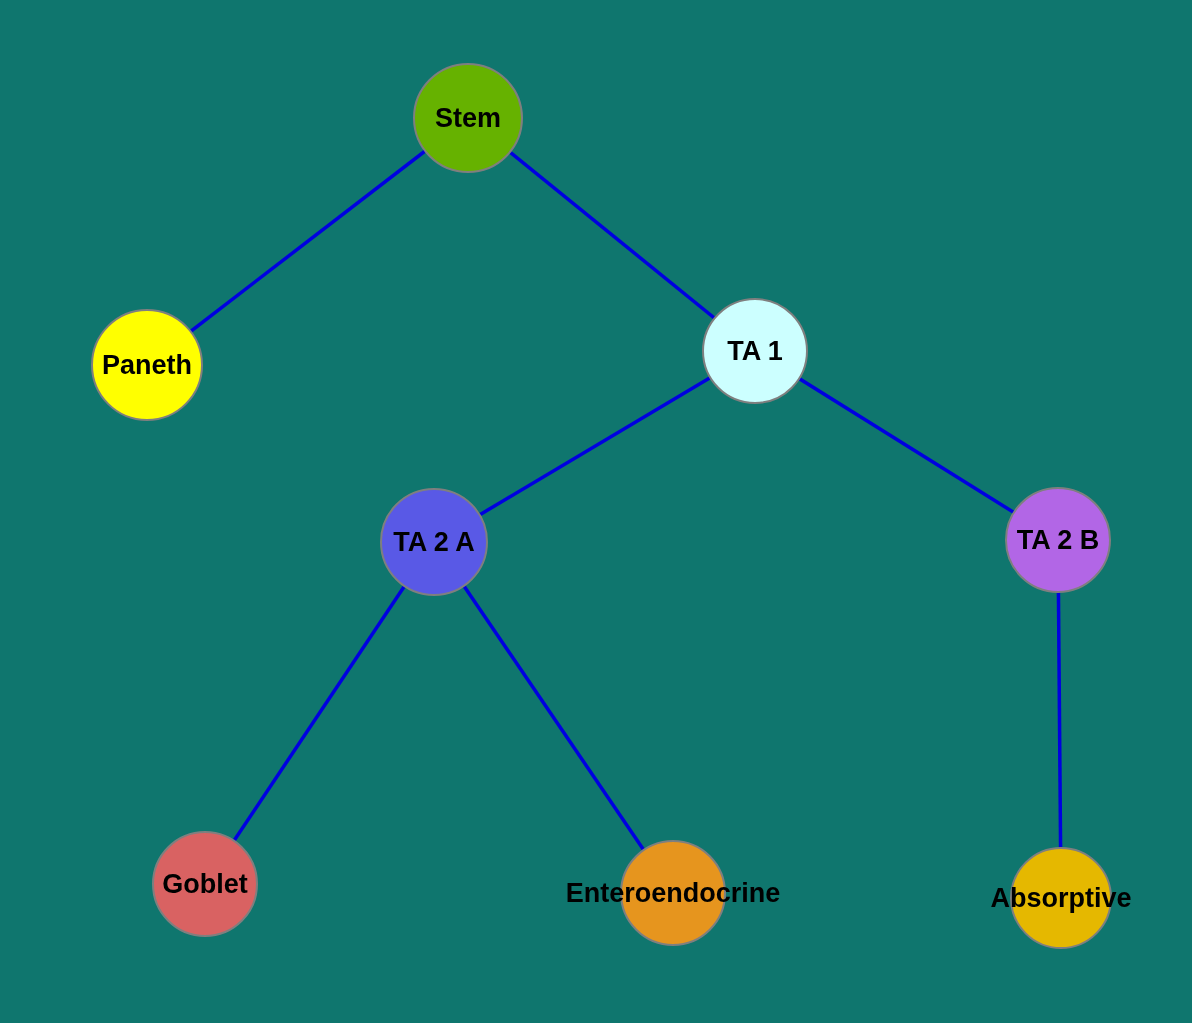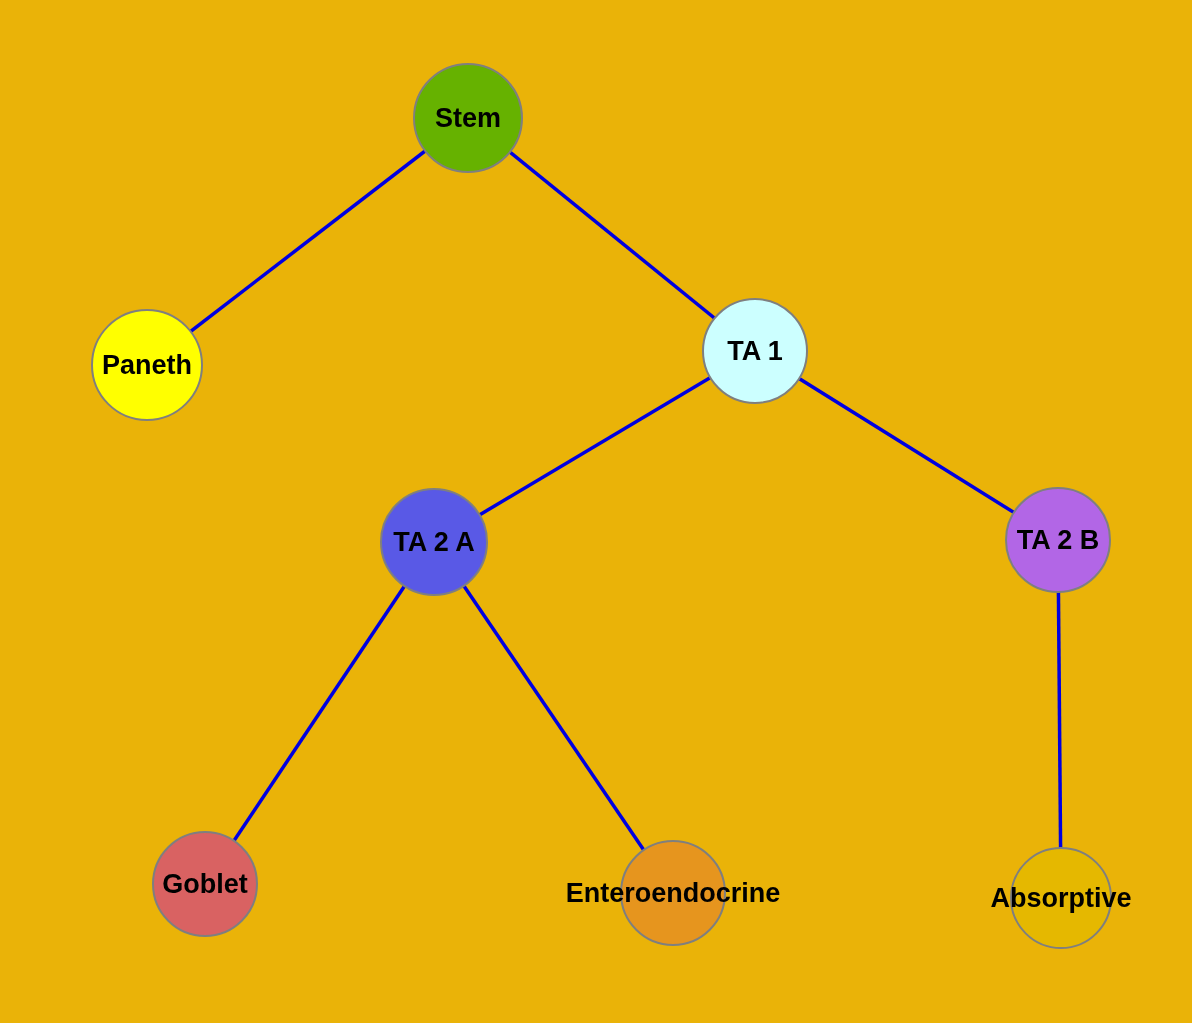--- a/index.html
+++ b/index.html
@@ -24,21 +24,21 @@
     font-family: "Liberation Sans", "DejaVu Sans", sans-serif;
     font-weight: bold;
     font-size: 27px;
     fill: #000000;
     text-anchor: middle;
   }
 </style>
 </head>
 <body>
 
-<div class="canvas" style="background: #eab308;">
+<div class="canvas" style="background: #0f766e;">
   <svg id="tree-svg" viewBox="0 0 1192 1023" xmlns="http://www.w3.org/2000/svg">
     <g id="edges-layer">
         <line x1="468" y1="118" x2="147" y2="365" stroke="#0000e0" stroke-width="3.5"></line>
         <line x1="468" y1="118" x2="755" y2="351" stroke="#0000e0" stroke-width="3.5"></line>
         <line x1="755" y1="351" x2="434" y2="542" stroke="#0000e0" stroke-width="3.5"></line>
         <line x1="755" y1="351" x2="1058" y2="540" stroke="#0000e0" stroke-width="3.5"></line>
         <line x1="434" y1="542" x2="205" y2="884" stroke="#0000e0" stroke-width="3.5"></line>
         <line x1="434" y1="542" x2="673" y2="893" stroke="#0000e0" stroke-width="3.5"></line>
         <line x1="1058" y1="540" x2="1061" y2="898" stroke="#0000e0" stroke-width="3.5"></line>
       </g>

